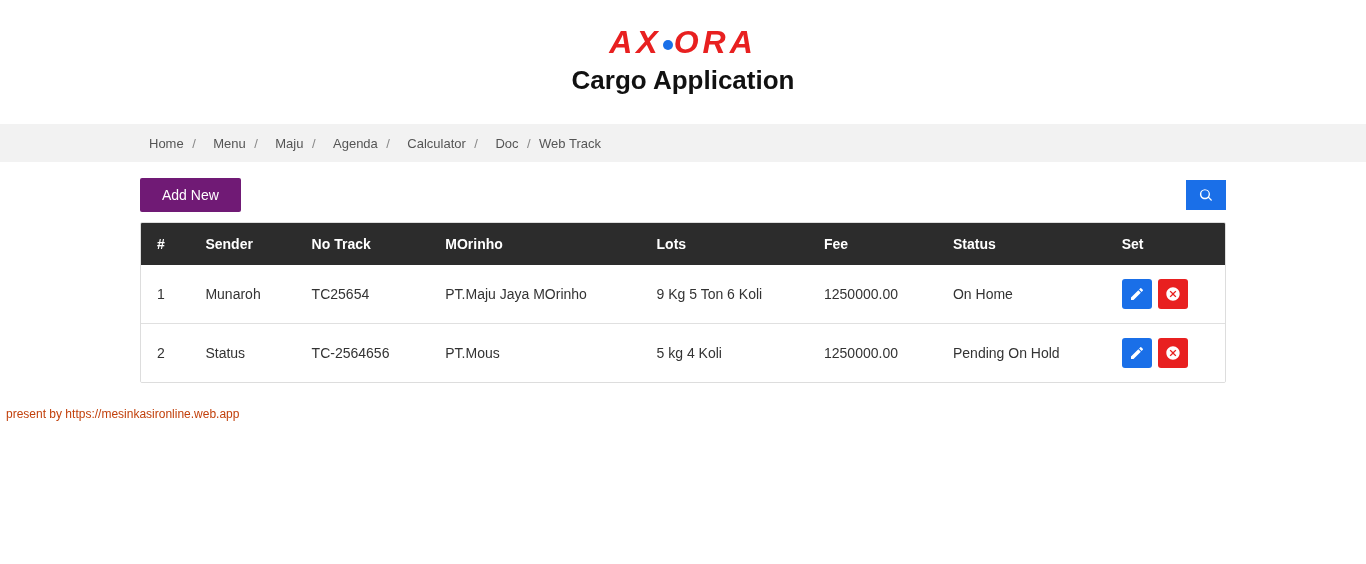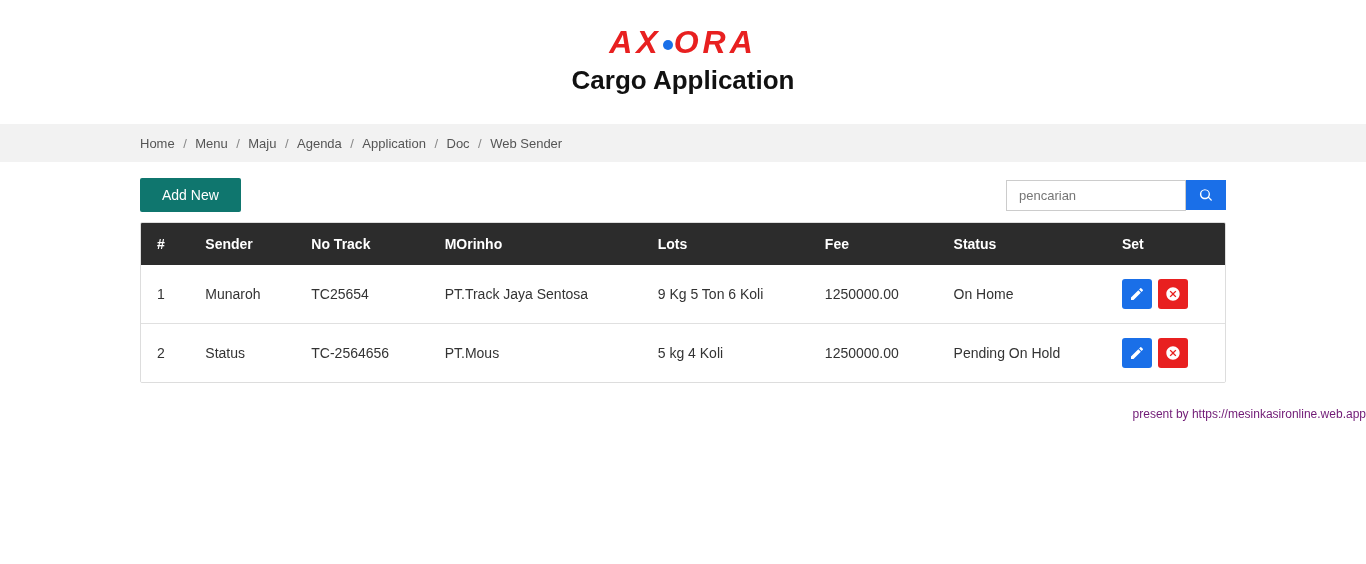--- a/index.html
+++ b/index.html
@@ -51,31 +51,32 @@
       color: #555;
     }
     .breadcrumb-bar span.sep {
       margin: 0 4px;
       color: #888;
     }
     .breadcrumb-bar a {
       color: #555;
       text-decoration: none;
       font-size: 13px;
+      margin-left: 9px;
     }
 
     
     .toolbar {
       display: flex;
       justify-content: space-between;
       align-items: center;
       padding: 16px 140px 10px 140px;
     }
     .btn-add-new {
-      background: #0f766e;
+      background: #701a75;
       color: #fff;
       border: none;
       padding: 9px 22px;
       font-size: 14px;
       cursor: pointer;
       border-radius: 2px;
     }
     .search-area {
       display: flex;
       align-items: center;
@@ -164,24 +165,24 @@
       justify-content: center;
     }
     .btn-edit svg, .btn-delete svg {
       width: 16px;
       height: 16px;
       fill: #fff;
     }
 
     
     .footer {
-      text-align: right;
-      padding: 24px 0 10px 0;
+      text-align: left;
+      padding: 24px 0 10px 6px;
       font-size: 12px;
-      color: #701a75;
+      color: #c2410c;
     }
   </style>
 </head>
 <body>
 
 <div class="header">
   <div class="logo-text">
     AX<span class="logo-dot"></span>ORA
   </div>
   <div class="app-title">Cargo Application</div>
@@ -189,31 +190,30 @@
 
 <div class="breadcrumb-bar">
   <a href="#">Home</a>
   <span class="sep">/</span>
   <a href="#">Menu</a>
   <span class="sep">/</span>
   <a href="#">Maju</a>
   <span class="sep">/</span>
   <a href="#">Agenda</a>
   <span class="sep">/</span>
-  <a href="#">Application</a>
+  <a href="#">Calculator</a>
   <span class="sep">/</span>
   <a href="#">Doc</a>
   <span class="sep">/</span>
-  <span>Web Sender</span>
+  <span>Web Track</span>
 </div>
 
 <div class="toolbar">
   <button class="btn-add-new">Add New</button>
   <div class="search-area">
-    <input class="search-input" type="text" placeholder="pencarian" style="">
     <button class="search-btn">
       <svg viewBox="0 0 24 24">
         <path d="M21 19.5l-4.35-4.35A7.5 7.5 0 1 0 15.5 16.5L19.85 21 21 19.5zM10.5 16a5.5 5.5 0 1 1 0-11 5.5 5.5 0 0 1 0 11z"></path>
       </svg>
     </button>
   </div>
 </div>
 
 <div class="table-container">
   <table>
@@ -227,21 +227,21 @@
         <th>Fee</th>
         <th>Status</th>
         <th>Set</th>
       </tr>
     </thead>
     <tbody>
       <tr>
         <td>1</td>
         <td>Munaroh</td>
         <td>TC25654</td>
-        <td>PT.Track Jaya Sentosa</td>
+        <td>PT.Maju Jaya MOrinho</td>
         <td>9 Kg 5 Ton 6 Koli</td>
         <td>1250000.00</td>
         <td>On Home</td>
         <td>
           <div class="action-btns">
             <button class="btn-edit">
               <svg viewBox="0 0 24 24">
                 <path d="M3 17.25V21h3.75l11-11.03-3.75-3.75L3 17.25zm17.71-10.21a1 1 0 0 0 0-1.41l-2.34-2.34a1 1 0 0 0-1.41 0l-1.83 1.83 3.75 3.75 1.83-1.83z"></path>
               </svg>
             </button>

